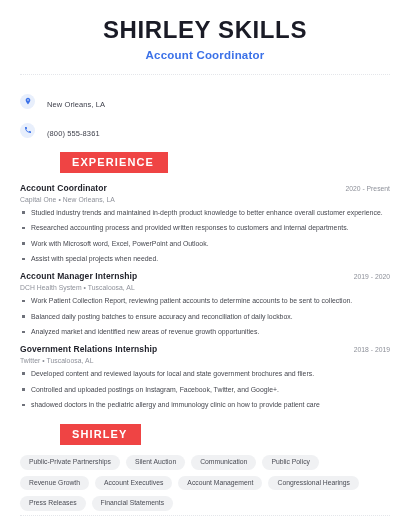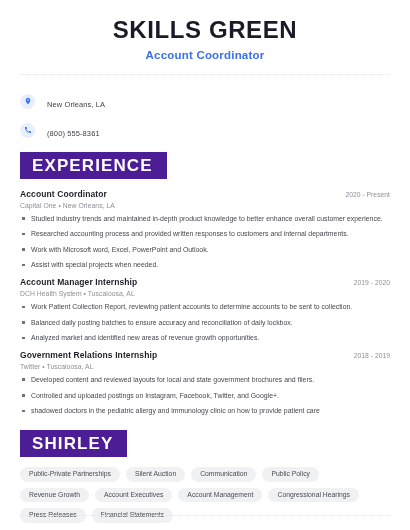--- a/index.html
+++ b/index.html
@@ -81,27 +81,28 @@
     font-size: 7.5px;
     color: #3d3f4a;
     letter-spacing: 0.1px;
   }
 
   
   .section { margin-top: 14px; }
 
   .section-badge {
     display: inline-block;
-    background: #4c1d95;
+    background: #ef4444;
     color: #ffffff;
-    font-size: 17px;
+    font-size: 11px;
     font-weight: bold;
     letter-spacing: 1.1px;
     padding: 5px 14px 5px 12px;
     line-height: 1;
+    margin-left: 40px;
   }
 
   .section-body { margin-top: 10px; }
 
   
   .entry { margin-bottom: 2px; }
 
   .entry-head {
     display: flex;
     align-items: baseline;
@@ -178,21 +179,21 @@
     height: 0;
     border-top: 1px dotted #e4e6ea;
   }
 </style>
 </head>
 <body>
 
 <div class="page">
 
   <div class="header">
-    <div class="name">SKILLS GREEN</div>
+    <div class="name">SHIRLEY SKILLS</div>
     <div class="job-title">Account Coordinator</div>
   </div>
 
   <div class="divider"></div>
 
   <div class="contact">
 
     <div class="contact-row">
       <span class="contact-icon">
         <svg width="8" height="8" viewBox="0 0 24 24" fill="#3b71e8">

